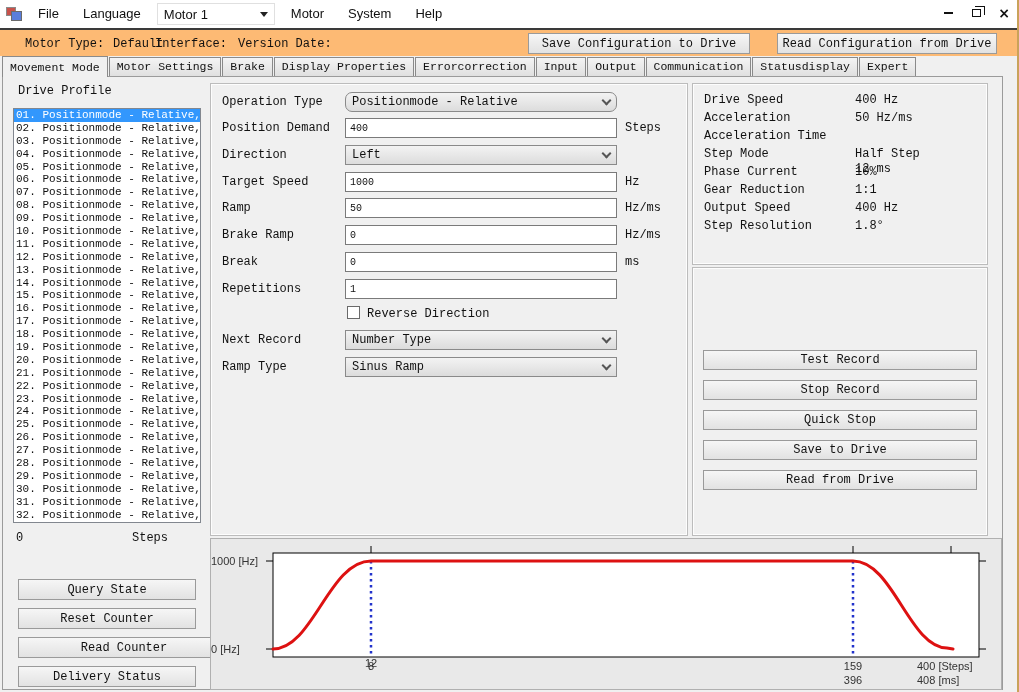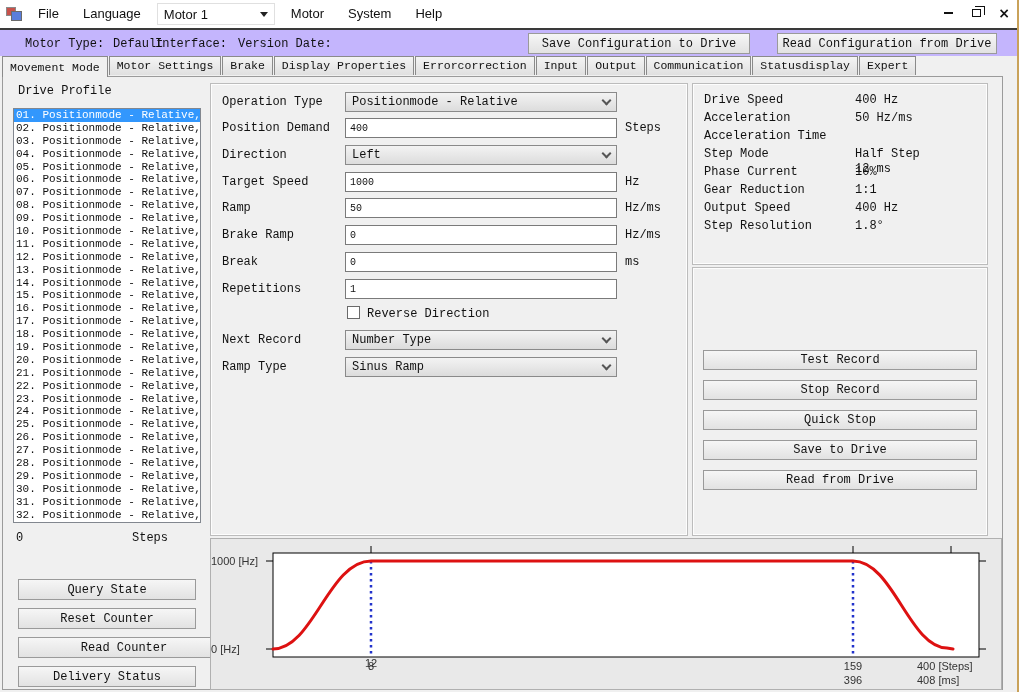--- a/index.html
+++ b/index.html
@@ -25,29 +25,29 @@
   .menucombo .tri { width:0; height:0; border-left:4px solid transparent; border-right:4px solid transparent; border-top:5px solid #222; }
   .winbtns { position:absolute; right:6px; top:4px; display:flex; gap:10px; align-items:center; }
   .winbtn { width:18px; height:18px; display:flex; align-items:center; justify-content:center;
     font-family:"DejaVu Sans",sans-serif; font-size:14px; color:#111; cursor:default; }
   .minglyph { width:9px; height:2px; background:#111; }
   .restglyph { width:9px; height:8px; border:1px solid #111; position:relative; background:#fff; }
   .restglyph:before { content:""; position:absolute; left:2px; top:-4px; width:9px; height:8px; border:1px solid #111; border-bottom:none; border-left:none; }
 
   
   .toolbar { position:absolute; left:0; top:28px; width:1019px; height:28px;
-    background:#c4b5fd; border-top:2px solid #3a3a3a; }
+    background:#fdba74; border-top:2px solid #3a3a3a; }
   .toolbar .tlabel { position:absolute; top:7px; white-space:nowrap; }
 
   .btn { background:linear-gradient(#f6f6f6,#e2e2e2); border:1px solid #9a9a9a;
     text-align:center; color:#111; font-family:inherit; font-size:12px;
     display:flex; align-items:center; justify-content:center; cursor:default; white-space:nowrap; }
 
   
-  .tabstrip { position:absolute; left:2px; top:56px; width:872px; height:21px; display:flex; align-items:flex-start; }
+  .tabstrip { position:absolute; left:2px; top:56px; width:872px; height:21px; display:flex; align-items:center; }
   .tab { height:19px; line-height:18px; padding:0 7px; font-size:11.5px; white-space:nowrap;
     background:linear-gradient(#f4f4f4,#e0e0e0); border:1px solid #8a8a8a; border-bottom:none; margin-right:1px; }
   .tab.active { height:21px; background:#f0f0f0; line-height:21px; position:relative; z-index:3; }
 
   .content-border { position:absolute; left:2px; top:76px; width:1001px; height:614px;
     border:1px solid #9b9b9b; background:#f0f0f0; }
 
   
   .listbox { position:absolute; left:13px; top:108px; width:188px; height:415px;
     background:#fff; border:1px solid #82878f; overflow:hidden; }
@@ -172,21 +172,21 @@
 <div class="abs" style="left:132px; top:531px;">Steps</div>
 
 <div class="btn abs" style="left:18px; top:579px; width:178px; height:21px;">Query State</div>
 <div class="btn abs" style="left:18px; top:608px; width:178px; height:21px;">Reset Counter</div>
 <div class="btn abs" style="left:18px; top:637px; width:212px; height:21px;">Read Counter</div>
 <div class="btn abs" style="left:18px; top:666px; width:178px; height:21px;">Delivery Status</div>
 
 <div class="grpbox" style="left:210px; top:83px; width:478px; height:453px;"></div>
 
 <span class="flabel" style="left:222px; top:95px;">Operation Type</span>
-<div class="combo" style="left:345px; top:92px;">
+<div class="combo" style="left:345px; top:92px;border-radius:7px;">
   <span>Positionmode - Relative</span>
     <span class="chev"></span>
 </div>
 
 <span class="flabel" style="left:222px; top:121px;">Position Demand</span>
 <input class="txt" style="left: 345px; top: 118px;" value="400">
 <span class="unit" style="left:625px; top:121px;">Steps</span>
 
 <span class="flabel" style="left:222px; top:148px;">Direction</span>
 <div class="combo" style="left:345px; top:145px;">

